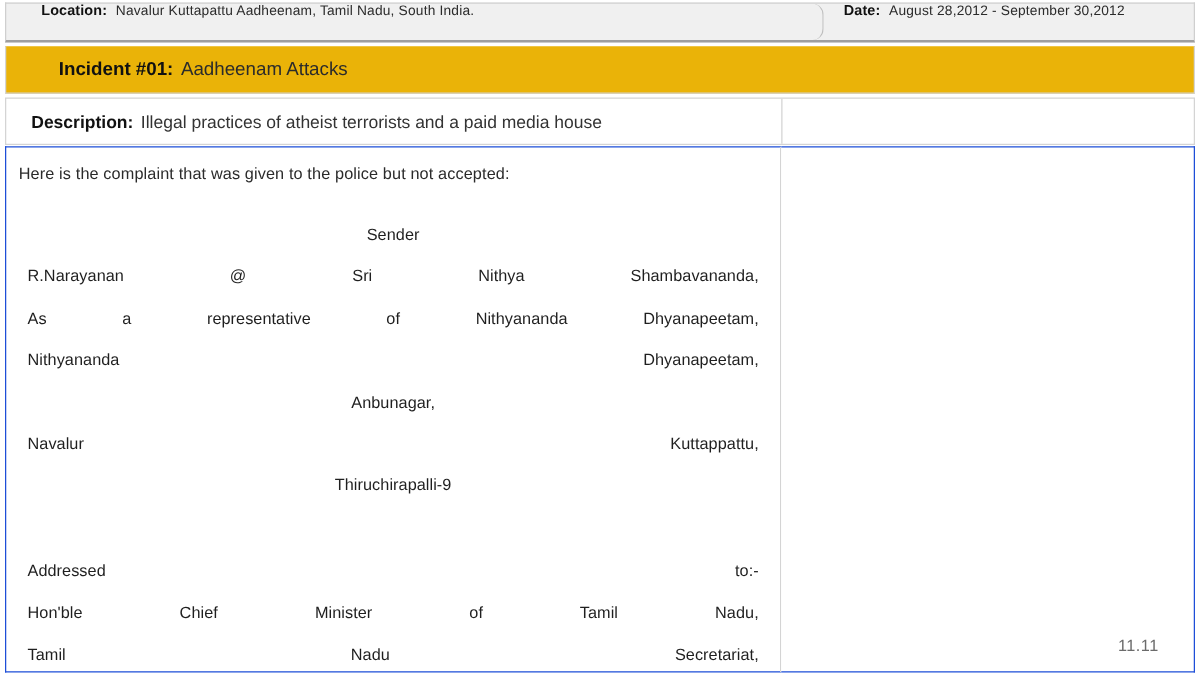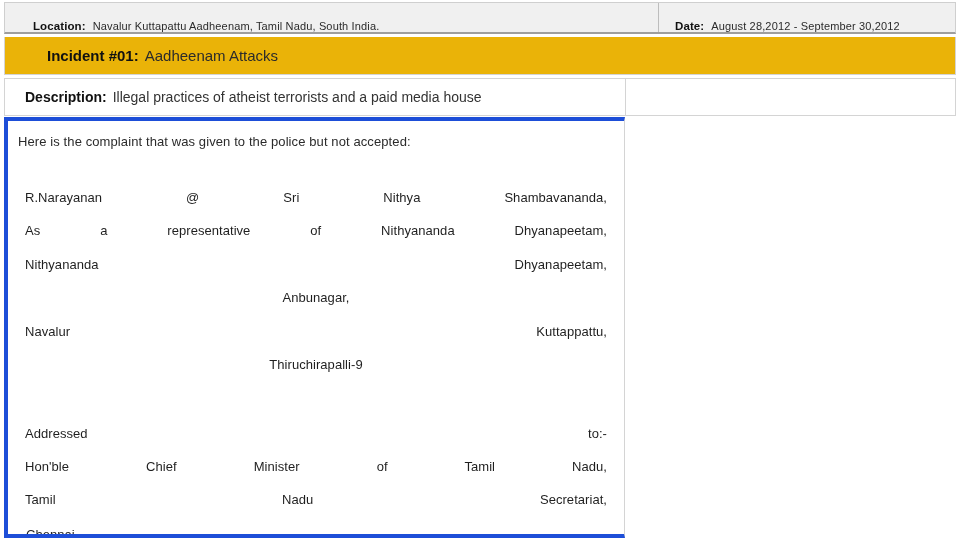--- a/index.html
+++ b/index.html
@@ -31,25 +31,26 @@
     width: 952px;
     height: 32px;
     display: flex;
     background: #f0f0f0;
     border: 1px solid #cfcfcf;
     border-bottom: 2px solid #9e9e9e;
     box-sizing: border-box;
   }
   .meta-cell {
     display: flex;
-    align-items: flex-end;
+    align-items: flex-start;
     box-sizing: border-box;
     height: 100%;
     overflow: hidden;
     white-space: nowrap;
+    border-radius: 9px;
   }
   .meta-cell.location {
     width: 654px;
     padding-left: 28px;
     border-right: 1px solid #bdbdbd;
   }
   .meta-cell.date {
     flex: 1;
     padding-left: 16px;
   }
@@ -141,21 +142,21 @@
     left: 4px;
     top: 117px;
     width: 952px;
     height: 421px;
     display: flex;
     box-sizing: border-box;
   }
   .panel {
     box-sizing: border-box;
     background: #ffffff;
-    border: 4px solid #1d4ed8;
+    border: 1px solid #1d4ed8;
     height: 100%;
     overflow: hidden;
   }
   .panel.complaint {
     width: 621px;
     border-right: 1px solid #d4d4d4;
     padding: 14px 10px 0 10px;
   }
   .panel.photos-panel {
     flex: 1;
@@ -245,31 +246,35 @@
     <div class="section-cell photos">
       <span class="section-label">Photos</span>
     </div>
   </div>
 
   <div class="body-row">
 
     <div class="panel complaint">
       <p class="intro-line">Here is the complaint that was given to the police but not accepted:</p>
       <div class="spacer-line"></div>
+      <div class="center-line">Sender</div>
       <div id="complaint-lines">
           <div class="just-line">R.Narayanan @ Sri Nithya Shambavananda,</div>
           <div class="just-line">As a representative of Nithyananda Dhyanapeetam,</div>
           <div class="just-line">Nithyananda Dhyanapeetam,</div>
           <div class="center-line">Anbunagar,</div>
           <div class="just-line">Navalur Kuttappattu,</div>
           <div class="center-line">Thiruchirapalli-9</div>
           <div class="left-line"></div>
           <div class="just-line">Addressed to:-</div>
           <div class="just-line">Hon'ble Chief Minister of Tamil Nadu,</div>
           <div class="just-line">Tamil Nadu Secretariat,</div>
           <div class="left-line">Chennai</div>
         </div>
     </div>
 
+    <div class="panel photos-panel">
+      <div class="page-number">11.11</div>
+    </div>
 
   </div>
 
 </div>
 
 </body></html>

